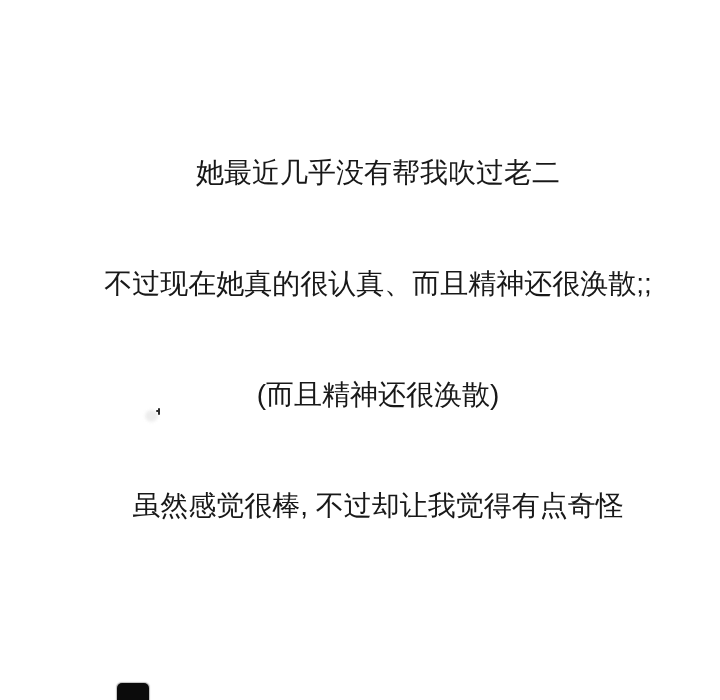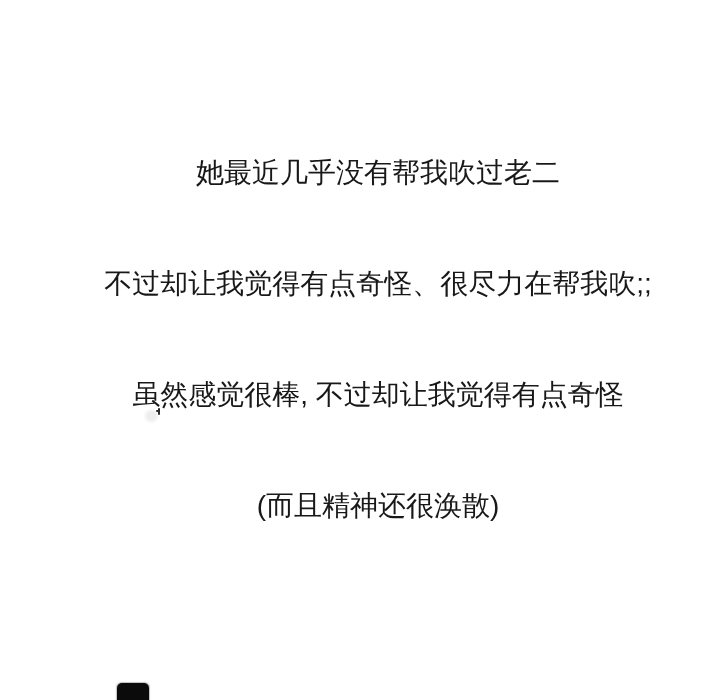--- a/index.html
+++ b/index.html
@@ -91,23 +91,23 @@
     box-shadow: 0 0 1px 0.5px rgba(0,0,0,0.25);
   }
 </style>
 </head>
 <body>
 
 <div class="page">
 
   <div class="narration">
     <span class="line">她最近几乎没有帮我吹过老二</span>
-    <span class="line">不过却让我觉得有点奇怪、很尽力在帮我吹;;</span>
+    <span class="line">不过现在她真的很认真、而且精神还很涣散;;</span>
+    <span class="line">(而且精神还很涣散)</span>
     <span class="line">虽然感觉很棒, 不过却让我觉得有点奇怪</span>
-    <span class="line">(而且精神还很涣散)</span>
     
     
   </div>
 
   <div class="smudge"></div>
 
   <div class="speck">
     <div class="bar"></div>
     <div class="nub"></div>
   </div>

